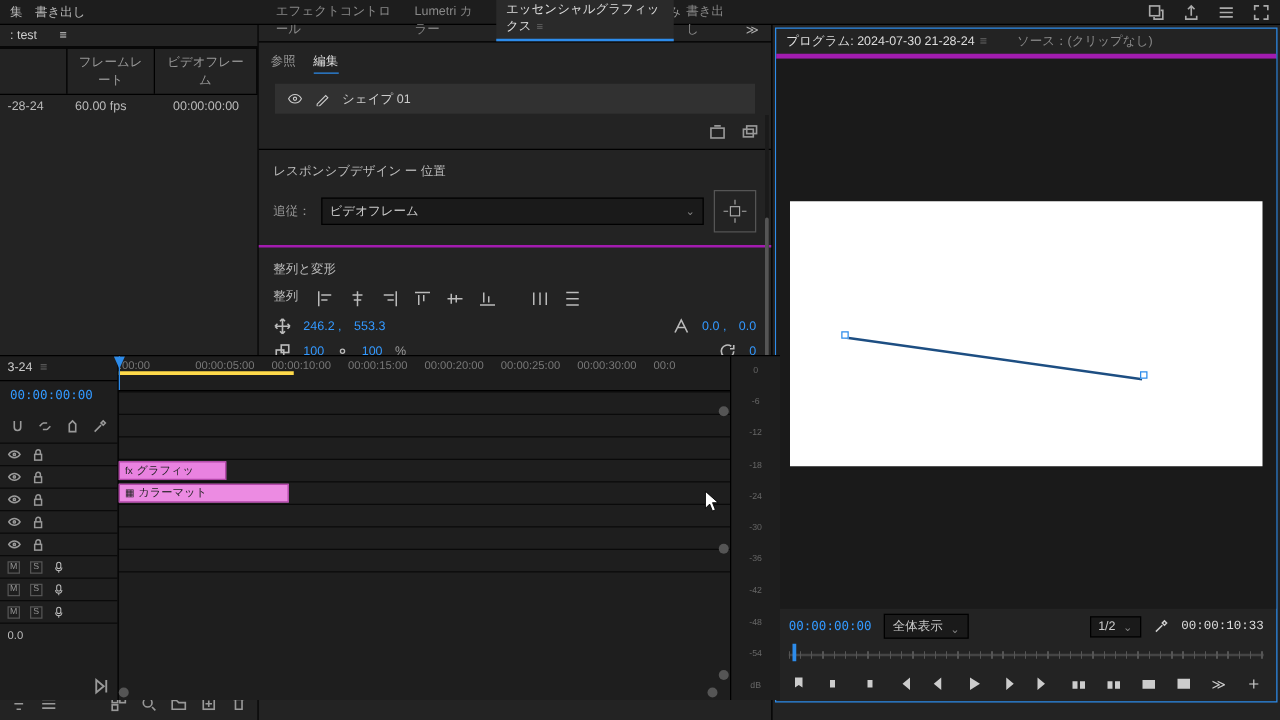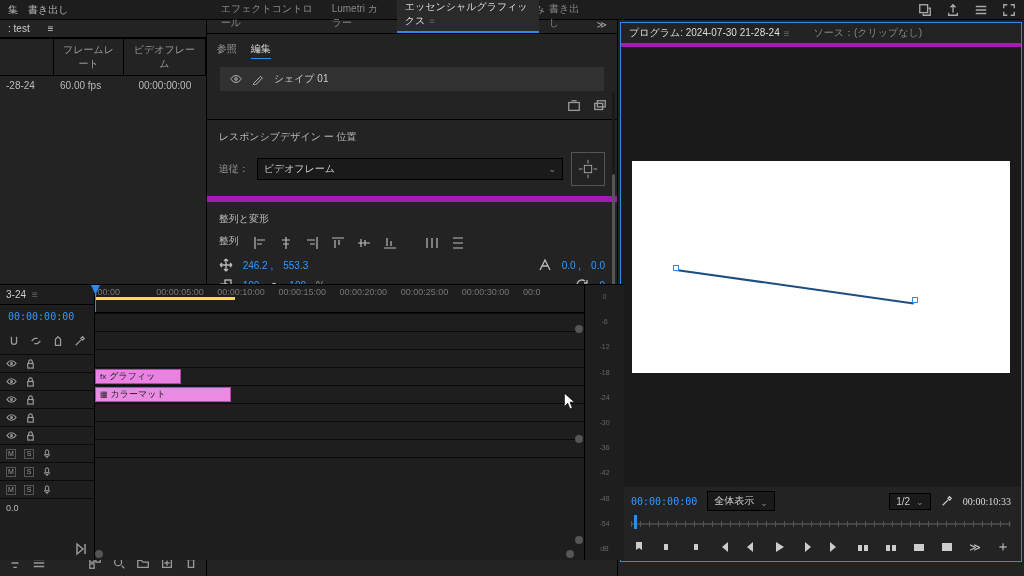--- a/index.html
+++ b/index.html
@@ -45,21 +45,21 @@
   .ptab{padding:3px 8px;color:#888;font-size:10px}
   .ptab.active{color:#ddd;border-bottom:2px solid #2d8ceb;background:#2a2a2a}
   .ptab .menu{font-size:9px;margin-left:4px;color:#666}
   .overflow{margin-left:auto;color:#aaa;padding:3px 4px}
   .subtabs{display:flex;gap:14px;padding:8px 10px 6px;color:#999}
   .subtabs span.active{color:#ddd;border-bottom:1px solid #2d8ceb;padding-bottom:2px}
   .layer-row{display:flex;align-items:center;gap:10px;background:#313131;padding:5px 10px;margin:2px 13px;color:#ccc}
   .layer-row .eye{width:12px;height:12px}
   .layer-row .pen{width:12px;height:12px}
   .layer-tools{display:flex;justify-content:flex-end;gap:12px;padding:6px 10px;color:#ccc;border-bottom:1px solid #000}
-  .section{padding:10px 12px;border-bottom:6px solid #a21caf}
+  .section{padding:10px 12px;border-bottom:2px solid #a21caf}
   .section .title{color:#bbb;margin-bottom:8px}
   .row2{display:flex;align-items:center;gap:8px;color:#999}
   .sel{flex:1;background:#1a1a1a;border:1px solid #000;color:#ccc;padding:3px 6px;display:flex;justify-content:space-between;align-items:center}
   .chev{font-size:9px;color:#888}
   .pin-box{width:34px;height:34px;border:1px solid #555;display:flex;align-items:center;justify-content:center}
   .pin-box svg{stroke:#aaa}
   .align-row{display:flex;gap:8px;margin:6px 0}
   .al{width:18px;height:18px;display:flex;align-items:center;justify-content:center;border:1px solid transparent}
   .al svg{width:14px;height:14px;stroke:#bbb;fill:none;stroke-width:1.2}
   .prop-row{display:flex;align-items:center;gap:10px;margin:6px 0;color:#3399ff}
@@ -76,21 +76,21 @@
   .mon-tabs .mtab{display:flex;align-items:center;font-size:10px}
   .mon-tabs .mtab .menu{margin-left:4px;color:#666}
   .canvas-area{flex:1;background:#1a1a1a;display:flex;align-items:center;justify-content:center;position:relative}
   .video-frame{width:378px;height:212px;background:#fff;position:relative}
   .shape-line{position:absolute;left:44px;top:108px;width:240px;height:2px;background:#1d4e82;transform:rotate(8deg);transform-origin:left center}
   .handle{position:absolute;width:6px;height:6px;background:#fff;border:1px solid #2d8ceb}
   .h1{left:41px;top:104px}
   .h2{left:280px;top:136px}
   .time-row{display:flex;align-items:center;gap:10px;padding:4px 10px;color:#ccc}
   .tc-blue{color:#3399ff;font-family:monospace}
-  .tc-white{color:#ddd;font-family:Liberation Serif, serif;margin-left:auto}
+  .tc-white{color:#ddd;font-family:Liberation Mono, monospace;margin-left:auto}
   .mini-sel{background:#1a1a1a;border:1px solid #000;padding:2px 6px;display:flex;align-items:flex-end;gap:6px}
   .wrench{width:12px;height:12px;stroke:#ccc;fill:none}
   .scrub-bar{height:18px;position:relative;margin:0 10px}
   .scrub-bar .track{position:absolute;left:0;right:0;top:8px;height:2px;background:#444}
   .scrub-bar .ticks{position:absolute;left:0;right:0;top:6px;height:6px;background:repeating-linear-gradient(90deg,#555 0 1px,transparent 1px 9px)}
   .scrub-bar .head{position:absolute;left:0;top:0;width:9px;height:14px}
   .scrub-bar .head:before{content:"";position:absolute;left:3px;top:0;width:3px;height:14px;background:#2d8ceb}
   .transport{display:flex;align-items:center;justify-content:center;gap:12px;padding:6px 10px}
   .transport .t{width:16px;height:16px;display:flex;align-items:center;justify-content:center}
   .transport svg{width:14px;height:14px;fill:#ccc}

